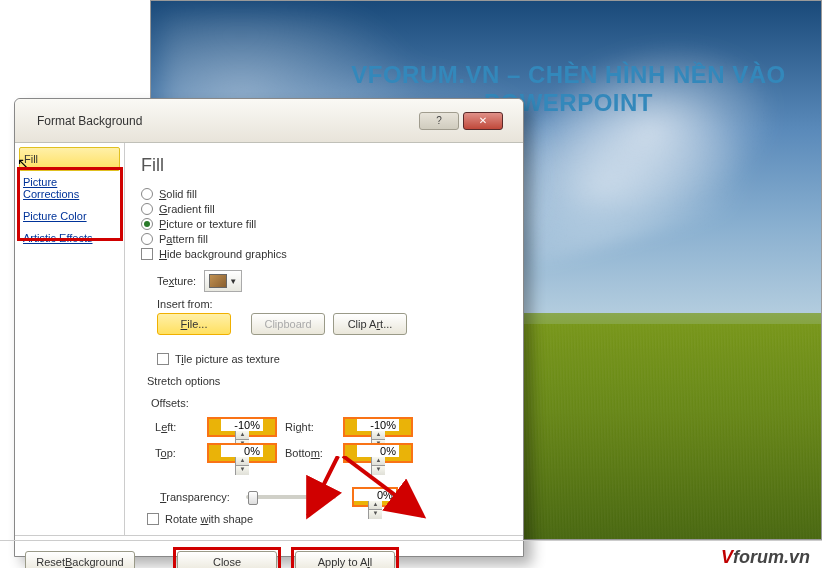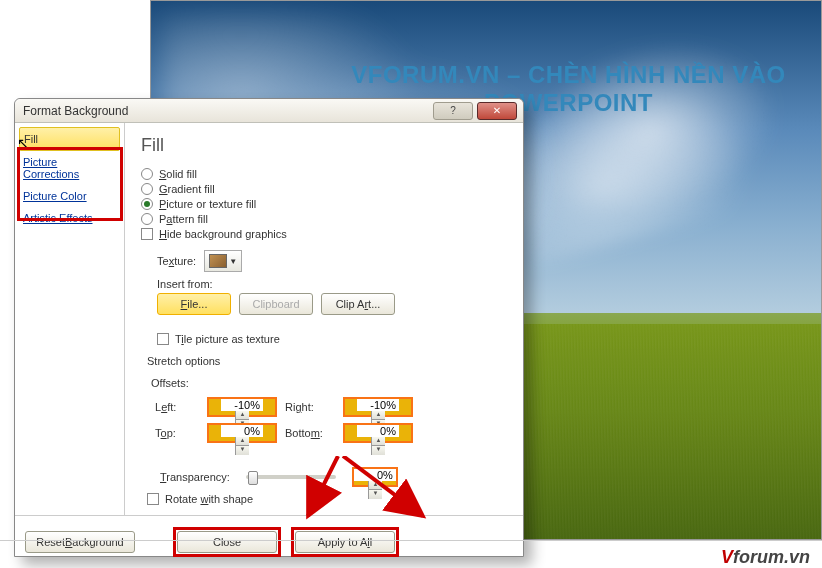--- a/index.html
+++ b/index.html
@@ -10,21 +10,21 @@
 .sky { position: absolute; top: 0; left: 0; right: 0; height: 60%; background: linear-gradient(180deg, #1a4a7a 0%, #3a6a9a 20%, #5a8aba 40%, #8ab0d0 70%, #b8d0e0 100%); overflow: hidden; }
 .sky::before { content: ''; position: absolute; top: 30px; right: 20px; width: 300px; height: 200px; background: radial-gradient(ellipse, rgba(255,255,255,0.6) 0%, transparent 60%), radial-gradient(ellipse at 30% 70%, rgba(255,255,255,0.5) 0%, transparent 50%); transform: rotate(-15deg); filter: blur(8px); }
 .sky::after { content: ''; position: absolute; top: 10px; left: 10px; width: 400px; height: 280px; background: radial-gradient(ellipse at 20% 30%, rgba(255,255,255,0.4) 0%, transparent 40%), radial-gradient(ellipse at 60% 60%, rgba(255,255,255,0.3) 0%, transparent 50%); filter: blur(12px); }
 .grass { position: absolute; bottom: 0; left: 0; right: 0; height: 40%; background: linear-gradient(180deg, #7a9a1a 0%, #6a8a18 40%, #4a6a10 100%); }
 .grass::before { content: ''; position: absolute; inset: 0; background: repeating-linear-gradient(90deg, transparent 0, rgba(0,0,0,0.05) 1px, transparent 2px), repeating-linear-gradient(88deg, transparent 0, rgba(255,255,255,0.04) 1px, transparent 3px); }
 .horizon { position: absolute; top: 58%; left: 0; right: 0; height: 8%; background: linear-gradient(180deg, #8aa850 0%, #7a9a1a 100%); }
 .slide-title { position: absolute; top: 60px; left: 185px; right: 20px; text-align: center; font-size: 24px; font-weight: 600; color: #3388bb; letter-spacing: 0.5px; }
 
 
 .dialog { position: absolute; left: 14px; top: 98px; width: 510px; height: 459px; background: #fff; border: 1px solid #888; box-shadow: 8px 8px 14px rgba(0,0,0,0.3); border-radius: 6px 6px 0 0; }
-.titlebar { height: 24px; background: linear-gradient(180deg, #faf9f5, #e8e4da); border-bottom: 1px solid #c0c0b8; border-radius: 6px 6px 0 0; display: flex; align-items: center; padding: 0 6px; }
+.titlebar { height: 44px; background: linear-gradient(180deg, #faf9f5, #e8e4da); border-bottom: 1px solid #c0c0b8; border-radius: 6px 6px 0 0; display: flex; align-items: center; padding: 0 20px; }
 .titlebar-title { font-size: 12px; color: #333; flex: 1; padding-left: 2px; }
 .tb-btn { width: 40px; height: 18px; margin-left: 4px; border-radius: 3px; border: 1px solid #5a2a2a; background: linear-gradient(180deg, #e09088, #c0483a); color: #fff; display: flex; align-items: center; justify-content: center; font-size: 10px; }
 .tb-help { background: linear-gradient(180deg, #e8e4da, #d0ccbe); border: 1px solid #a09c8e; color: #444; }
 
 .body { display: flex; height: 392px; }
 .nav { width: 110px; border-right: 1px solid #ccc; padding: 4px; position: relative; }
 .nav-item { font-size: 11px; color: #003399; padding: 5px 4px; cursor: pointer; text-decoration: underline; }
 .nav-item.sel { background: linear-gradient(180deg, #fff0a8, #ffe060); color: #333; text-decoration: none; border: 1px solid #e0c020; border-radius: 2px; }
 .nav-highlight { position: absolute; left: 2px; top: 24px; width: 106px; height: 74px; border: 3px solid #d00000; pointer-events: none; }
 .cursor { position: absolute; left: 2px; top: 12px; font-size: 14px; }
@@ -39,21 +39,21 @@
 
 .tex-row { display: flex; align-items: center; gap: 8px; margin: 10px 0 6px 16px; }
 .tex-btn { width: 38px; height: 22px; border: 1px solid #aaa; background: linear-gradient(180deg, #fff, #e8e8e0); display: flex; align-items: center; justify-content: center; gap: 2px; }
 .tex-swatch { width: 18px; height: 14px; background: linear-gradient(135deg, #c09050, #8a6030); border: 1px solid #666; }
 .tex-arrow { font-size: 8px; color: #333; }
 
 .insert-lbl { margin: 6px 0 3px 16px; }
 .btn-row { display: flex; gap: 8px; margin-left: 16px; }
 .btn { min-width: 74px; height: 22px; border: 1px solid #9a9a88; background: linear-gradient(180deg, #fff, #eae7da); font-size: 11px; color: #333; display: flex; align-items: center; justify-content: center; border-radius: 3px; padding: 0 8px; }
 .btn.sel { border: 1px solid #f0b000; background: linear-gradient(180deg, #fff0a8, #ffe060); }
-.btn.dis { color: #aaa; }
+.btn.dis { color: #aaa; margin-left: 12px; }
 
 .so { margin: 10px 0 0 6px; }
 .so-ind { margin-left: 10px; }
 .offset-grid { display: grid; grid-template-columns: 44px 70px 50px 70px; gap: 6px 8px; align-items: center; margin: 8px 0 0 14px; }
 .spin { display: flex; align-items: center; height: 20px; border: 2px solid #f97316; background: #eab308; flex-direction: column; }
 .spin input { border: none; width: 42px; height: 18px; font-size: 11px; text-align: right; padding: 0 3px; outline: none; }
 .spin-btns { display: flex; flex-direction: column; width: 14px; }
 .spin-b { height: 9px; font-size: 6px; line-height: 6px; text-align: center; border-left: 1px solid #999; background: linear-gradient(#f8f8f0,#e0e0d8); color: #555; }
 .spin-b:first-child { border-bottom: 1px solid #999; }
 

